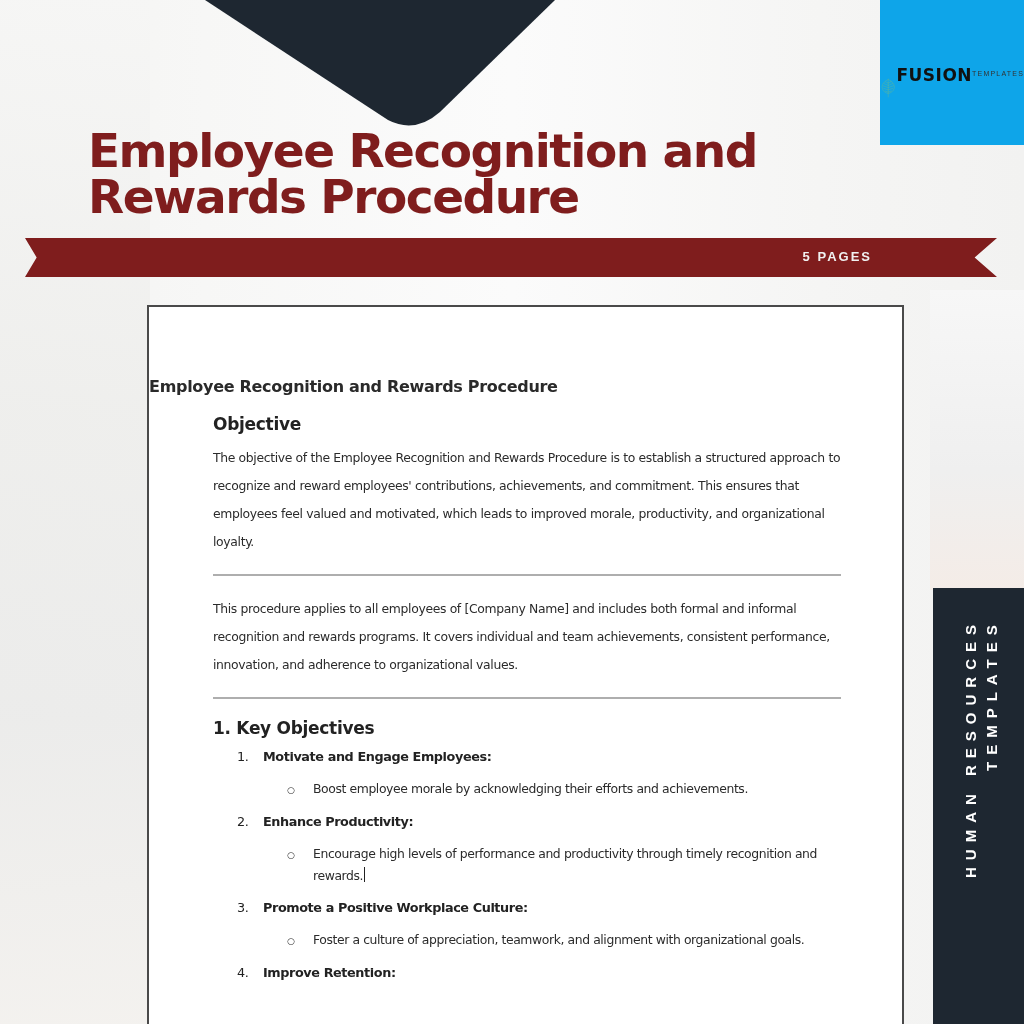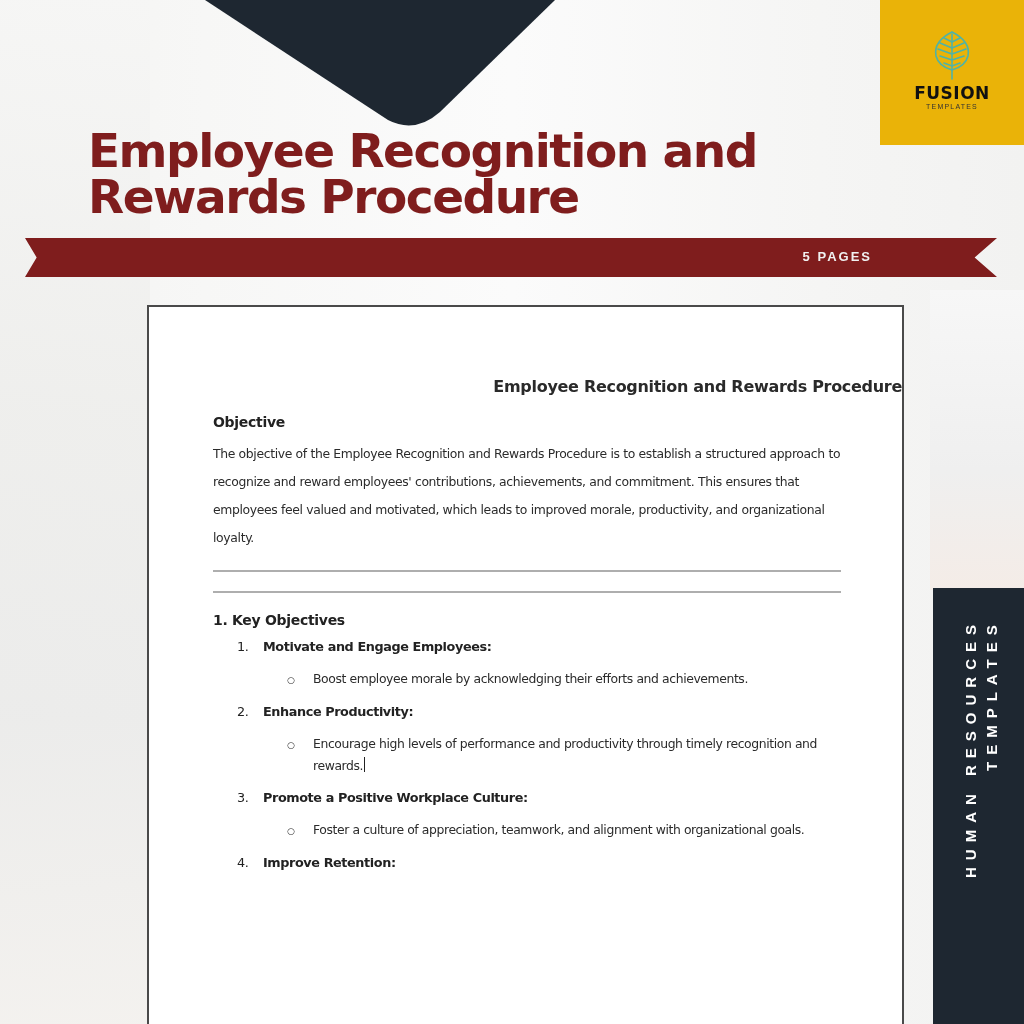--- a/index.html
+++ b/index.html
@@ -15,22 +15,22 @@
   }
   .bg-blur-right {
     position:absolute; left:930px; top:290px; width:94px; height:300px;
     background: linear-gradient(180deg, #f7f7f7 0%, #efefef 60%, #f4ece7 100%);
   }
   .top-shape {
     position:absolute; left:0; top:0; width:1024px; height:140px;
   }
   .logo-box {
     position:absolute; left:880px; top:0; width:144px; height:145px;
-    background:#eab308;
-    display:flex; flex-direction:column; align-items:center;
+    background:#0ea5e9;
+    display:flex; align-items:center;
   }
   .logo-box svg { margin-top:30px; }
   .logo-name {
     font-family:"DejaVu Sans", sans-serif; font-weight:900; font-size:17px;
     letter-spacing:0.5px; color:#111; margin-top:4px; line-height:18px;
   }
   .logo-sub {
     font-size:7px; letter-spacing:1.2px; color:#333; margin-top:1px;
   }
   .hero-title {
@@ -46,25 +46,25 @@
   .banner-label {
     position:absolute; right:125px; top:11px;
     color:#f1f1f1; font-weight:bold; font-size:13px; letter-spacing:2px;
   }
   .doc-page {
     position:absolute; left:147px; top:305px; width:757px; height:760px;
     background:#ffffff; border:2px solid #4a4a4a; box-sizing:border-box;
     font-family:"DejaVu Sans", sans-serif; color:#222;
   }
   .doc-title {
-    position:absolute; left:0; right:0; top:70px; text-align:right;
+    position:absolute; left:0; right:0; top:70px; text-align:left;
     font-size:16px; font-weight:bold; color:#2a2a2a; letter-spacing:-0.3px;
   }
   .doc-inner { position:absolute; left:64px; top:107px; width:628px; }
-  .h-sec { font-size:14px; font-weight:bold; margin:0; color:#222; letter-spacing:-0.3px; }
+  .h-sec { font-size:17px; font-weight:bold; margin:0; color:#222; letter-spacing:-0.3px; }
   .para {
     font-size:12.4px; line-height:28px; margin:10px 0 0 0; color:#2b2b2b; letter-spacing:-0.35px;
   }
   .hr { height:2px; background:#aeaeae; margin:18px 0 19px 0; }
   .ol-list { list-style:none; margin:9px 0 0 0; padding:0; }
   .ol-item { margin:0 0 0 0; }
   .ol-head { display:flex; font-size:12.8px; font-weight:bold; letter-spacing:-0.4px; line-height:20px; padding-left:24px; }
   .ol-num { width:26px; font-weight:normal; }
   .sub-item {
     display:flex; padding-left:74px; margin:11px 0 11px 0;
@@ -123,20 +123,21 @@
   <span class="banner-label">5 PAGES</span>
 </div>
 
 <div class="doc-page">
   <div class="doc-title">Employee Recognition and Rewards Procedure</div>
   <div class="doc-inner">
     <h3 class="h-sec">Objective</h3>
     <p class="para">The objective of the Employee Recognition and Rewards Procedure is to establish a structured approach to recognize and reward employees' contributions, achievements, and commitment. This ensures that employees feel valued and motivated, which leads to improved morale, productivity, and organizational loyalty.</p>
     <div class="hr"></div>
 
+    <p class="para">This procedure applies to all employees of [Company Name] and includes both formal and informal recognition and rewards programs. It covers individual and team achievements, consistent performance, innovation, and adherence to organizational values.</p>
     <div class="hr"></div>
 
     <h3 class="h-sec">1. Key Objectives</h3>
     <ul class="ol-list">
       <li class="ol-item">
         <div class="ol-head">
           <span class="ol-num">1.</span>
           <span>Motivate and Engage Employees:</span>
         </div>
         <div class="sub-item">

